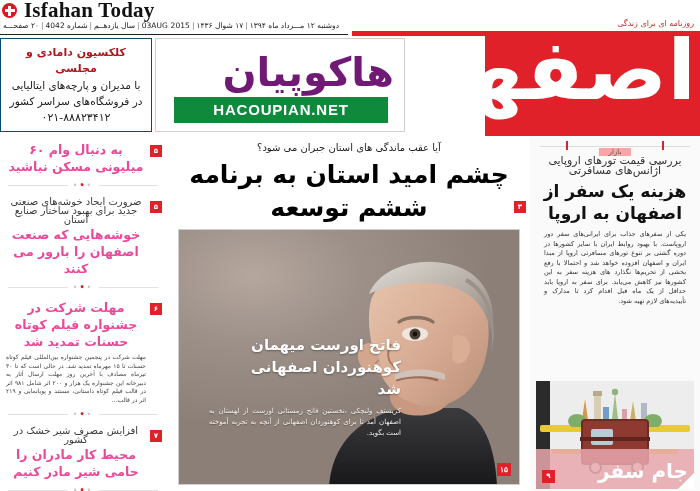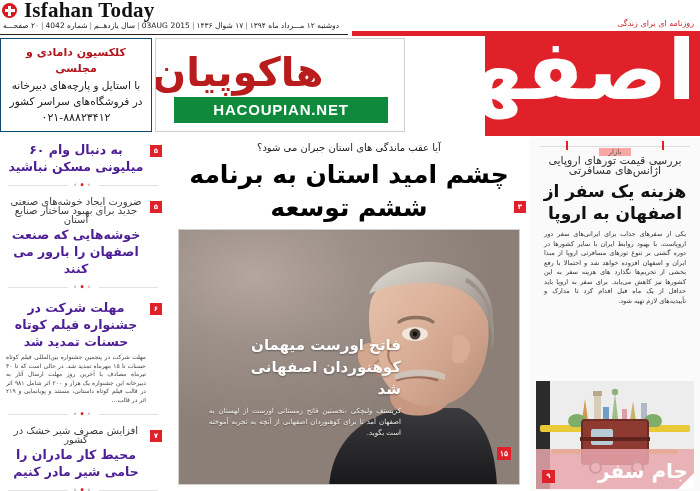--- a/index.html
+++ b/index.html
@@ -60,22 +60,22 @@
     font-weight:bold;text-align:right;white-space:nowrap;
     direction:rtl;letter-spacing:-2px;
   }
 
   .ad-green{
     position:absolute;left:155px;top:38px;width:250px;height:94px;
     background:#ffffff;border:1px solid #cfcfcf;box-sizing:border-box;
     overflow:hidden;
   }
   .ad-green-logo{
-    position:absolute;right:20px;top:6px;width:232px;height:54px;
-    color:#b91c1c;font-size:40px;font-weight:bold;text-align:left;
+    position:absolute;right:10px;top:6px;width:232px;height:54px;
+    color:#701a75;font-size:40px;font-weight:bold;text-align:right;
     direction:rtl;line-height:54px;letter-spacing:-1px;
     font-family:"DejaVu Sans","Liberation Sans",sans-serif;
   }
   .ad-green-bar{
     position:absolute;left:18px;top:58px;width:214px;height:26px;background:#0f8a3c;
   }
   .ad-green-url{
     position:absolute;left:18px;top:60px;width:214px;height:22px;
     color:#ffffff;font-size:15px;font-weight:bold;letter-spacing:.8px;
     text-align:center;line-height:22px;direction:ltr;
@@ -96,21 +96,21 @@
   .sidebar{
     position:absolute;left:0;top:137px;width:168px;height:354px;
     direction:rtl;box-sizing:border-box;padding:0 6px 0 4px;
   }
   .side-item{position:relative;padding:4px 2px 4px 0;}
   .side-kicker{
     font-size:10px;color:#3a3a3a;line-height:9px;text-align:center;
     padding:0 14px 2px 2px;
   }
   .side-head{
-    font-size:12.5px;font-weight:bold;color:#4c1d95;line-height:17px;
+    font-size:12.5px;font-weight:bold;color:#ec4899;line-height:17px;
     text-align:center;padding:0 14px 0 2px;
   }
   .side-body{
     font-size:6px;color:#444;line-height:8.5px;text-align:justify;
     padding:3px 14px 0 2px;
   }
   .pagebadge{
     position:absolute;right:0px;top:8px;width:12px;height:12px;
     background:#e02129;color:#fff;font-size:7px;font-weight:bold;
     line-height:12px;text-align:center;
@@ -166,21 +166,21 @@
     position:absolute;right:118px;top:104px;width:170px;
     color:#ffffff;font-size:15px;font-weight:bold;line-height:22px;
     text-align:right;direction:rtl;text-shadow:0 1px 2px rgba(0,0,0,.35);
   }
   .photo-cap-body{
     position:absolute;right:118px;top:176px;width:192px;
     color:#f2efec;font-size:7px;line-height:11px;text-align:justify;
     direction:rtl;text-shadow:0 1px 1px rgba(0,0,0,.3);
   }
   .photo-badge{
-    position:absolute;right:8px;bottom:24px;width:14px;height:13px;
+    position:absolute;right:8px;bottom:8px;width:14px;height:13px;
     background:#e02129;color:#fff;font-size:7.5px;font-weight:bold;
     line-height:13px;text-align:center;font-family:Liberation Serif, serif;
   }
 
   
   .rightcol{
     position:absolute;right:0;top:137px;width:170px;height:354px;
     direction:rtl;box-sizing:border-box;padding:0 6px;
     background:#fafafa;
   }
@@ -289,21 +289,21 @@
   </div>
 
   <div class="ad-green">
     <div class="ad-green-logo">هاکوپیان</div>
     <div class="ad-green-bar"></div>
     <div class="ad-green-url">HACOUPIAN.NET</div>
   </div>
 
   <div class="ad-text-block">
     <div class="ad-line1">کلکسیون دامادی و مجلسی</div>
-    <div class="ad-line2">با استایل و پارچه‌های دبیرخانه</div>
+    <div class="ad-line2">با مدیران و پارچه‌های ایتالیایی</div>
     <div class="ad-line3">در فروشگاه‌های سراسر کشور</div>
     <div class="ad-phone">۰۲۱-۸۸۸۲۳۴۱۲</div>
   </div>
 
   <div class="sidebar">
 
     <div class="side-item">
       <div class="pagebadge">۵</div>
       <div class="side-head">به دنبال وام ۶۰ میلیونی مسکن نباشید</div>
     </div>

